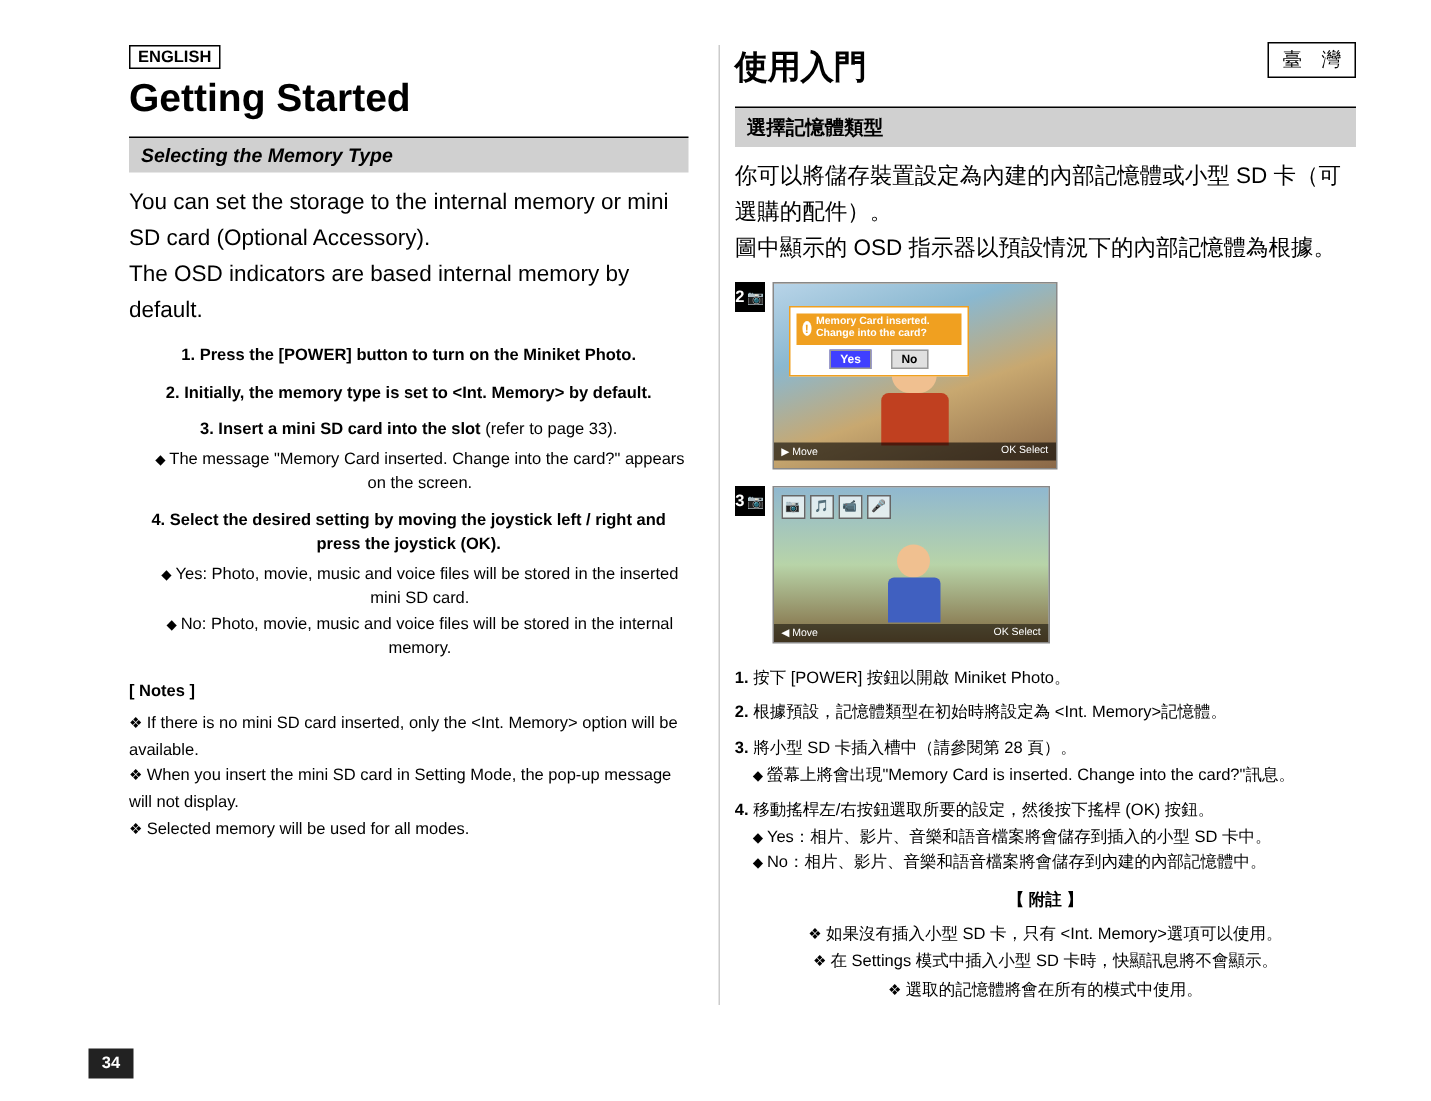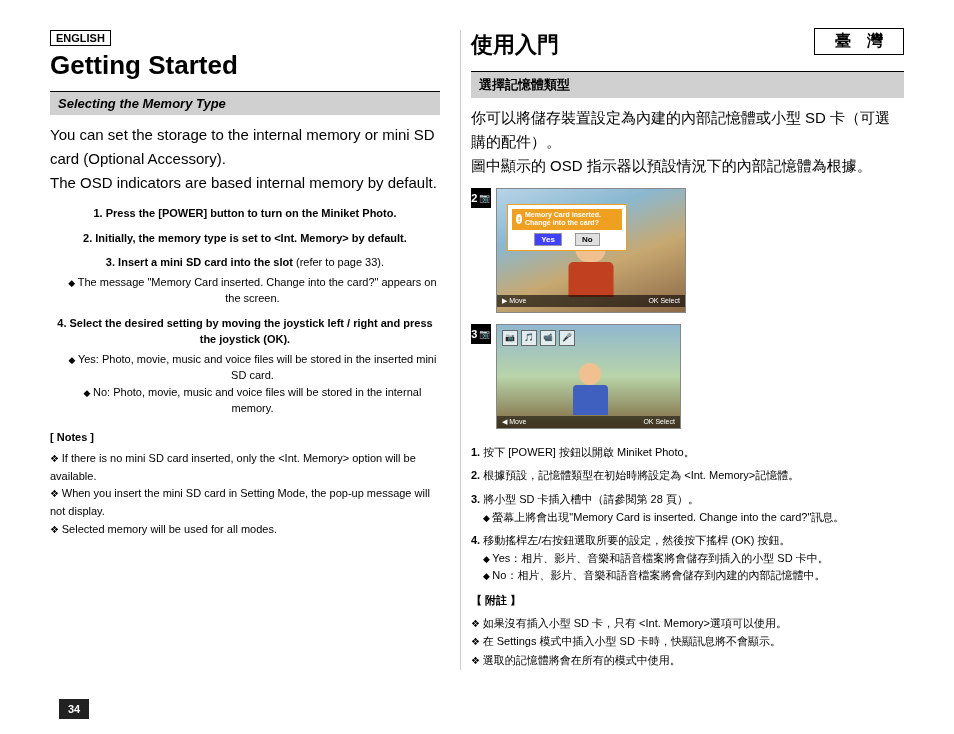--- a/index.html
+++ b/index.html
@@ -56,20 +56,21 @@
     .main-content {
       display: flex;
       gap: 0;
       padding: 10px 20px 10px 20px;
     }
 
     
     .left-col {
       width: 48%;
       padding-right: 20px;
+      margin-left: 36px;
     }
 
     
     .right-col {
       width: 52%;
       padding-left: 10px;
       border-left: 1px solid #ccc;
     }
 
     
@@ -88,23 +89,22 @@
       margin-bottom: 10px;
       line-height: 1.2;
     }
 
     
     .taiwan-badge {
       position: absolute;
       right: 50px;
       top: 28px;
       border: 1px solid #000;
-      padding: 2px 20px;
-      font-size: 16px;
-      font-weight: bold;
+      padding: 2px 9px;
+      font-size: 13px;
     }
 
     .section-title-zh {
       font-size: 22px;
       font-weight: bold;
       margin-bottom: 10px;
       line-height: 1.4;
     }
 
     
@@ -296,20 +296,21 @@
 
     .zh-bullet-item::before {
       content: '◆ ';
       font-size: 9px;
     }
 
     .zh-notes {
       margin-top: 4px;
       font-size: 11px;
       line-height: 1.7;
+      text-align: center;
     }
 
     .zh-notes-item::before {
       content: '❖ ';
     }
 
     
     .num-badge {
       display: inline-flex;
       align-items: center;

